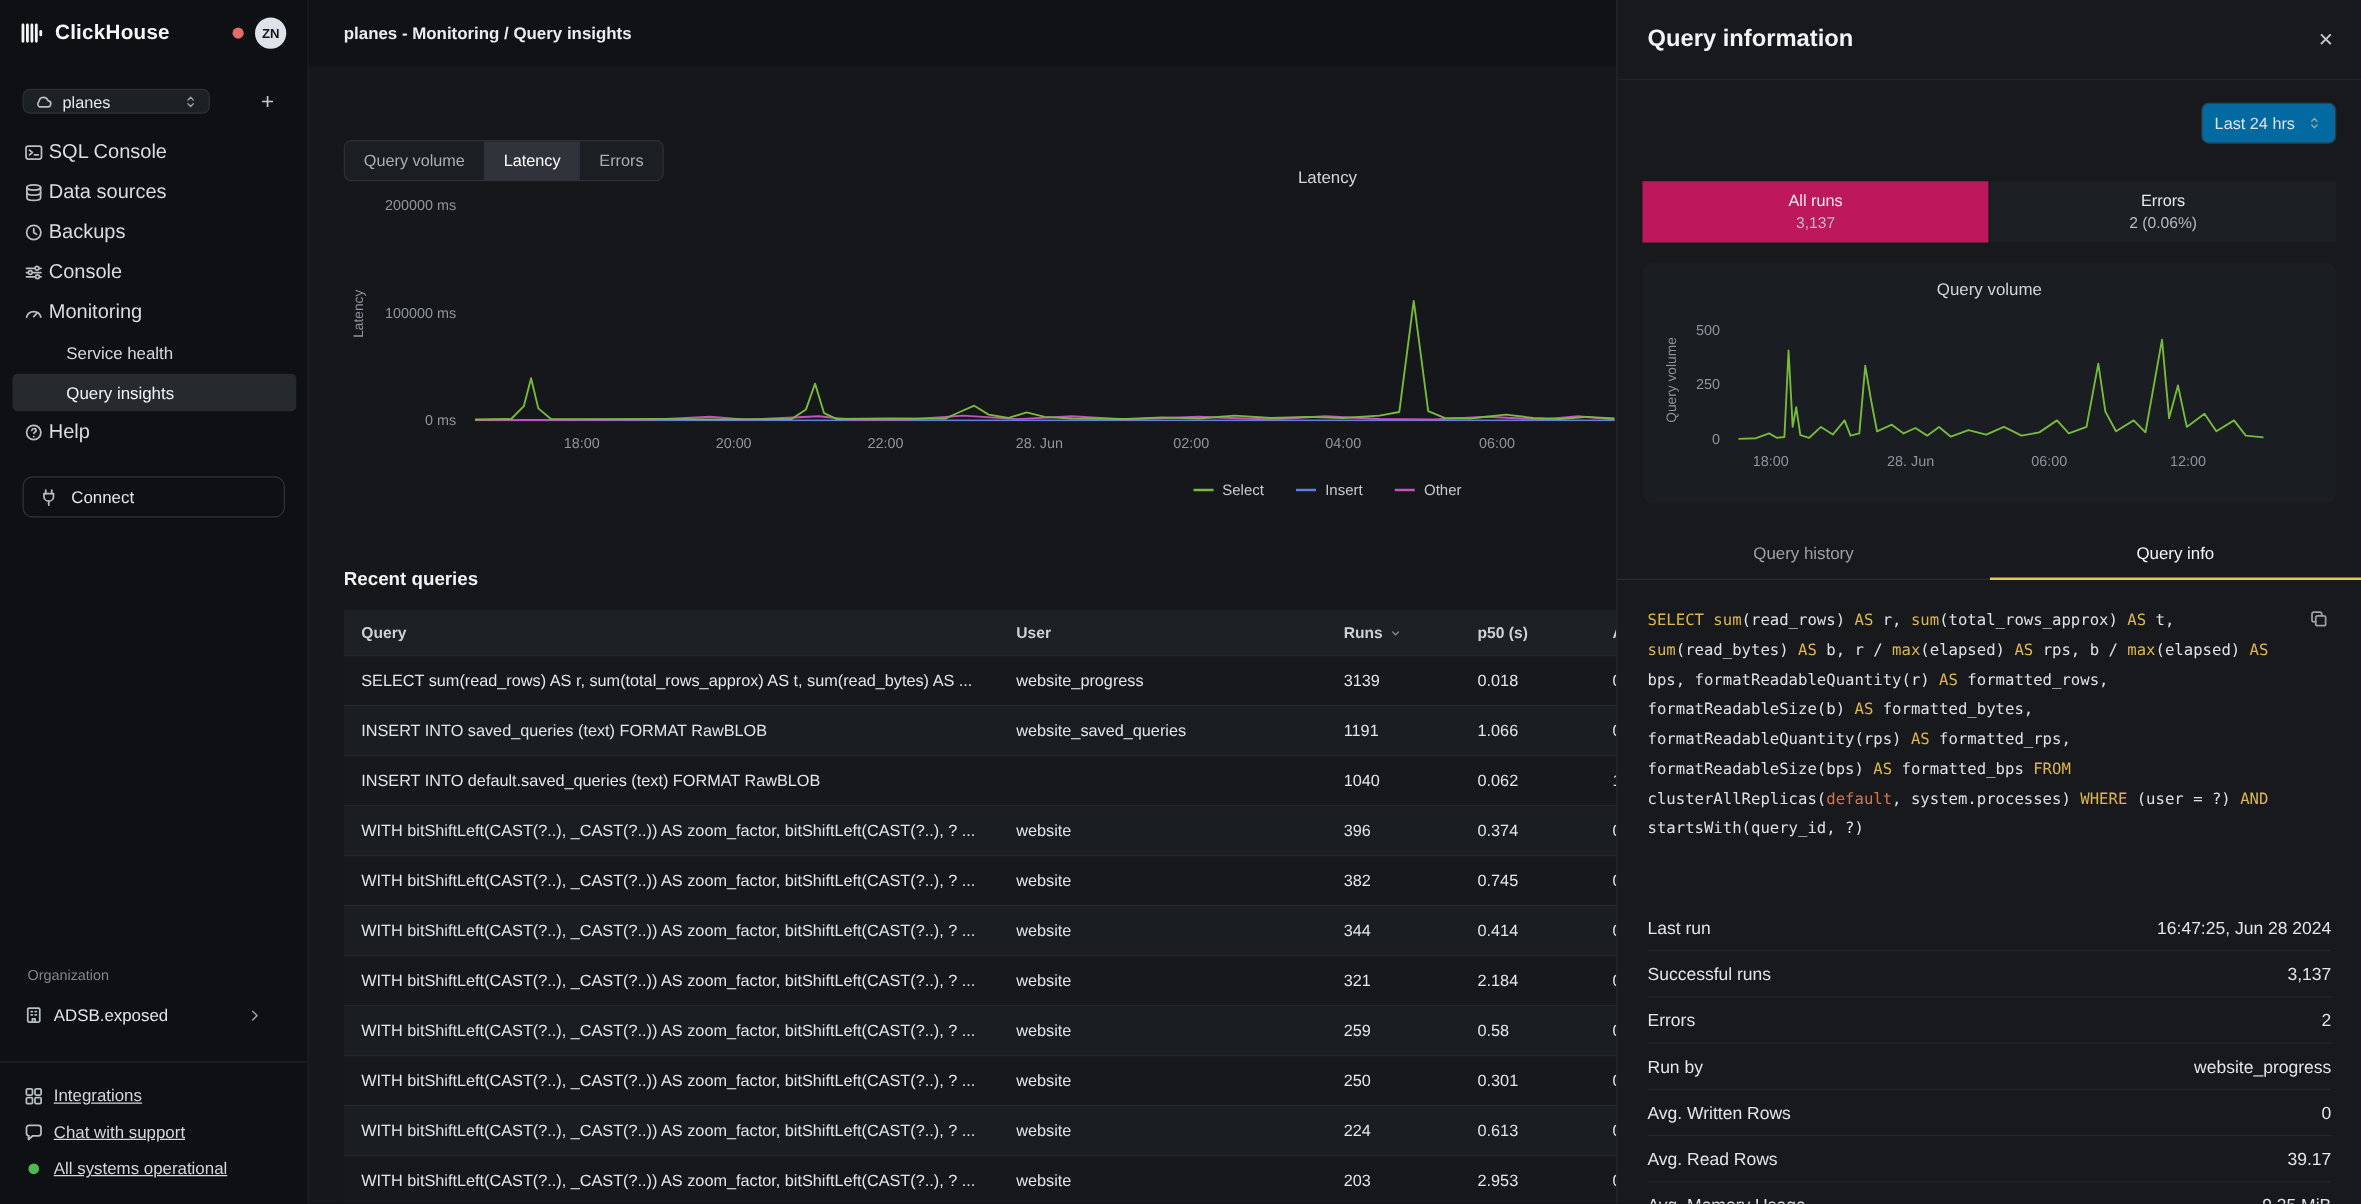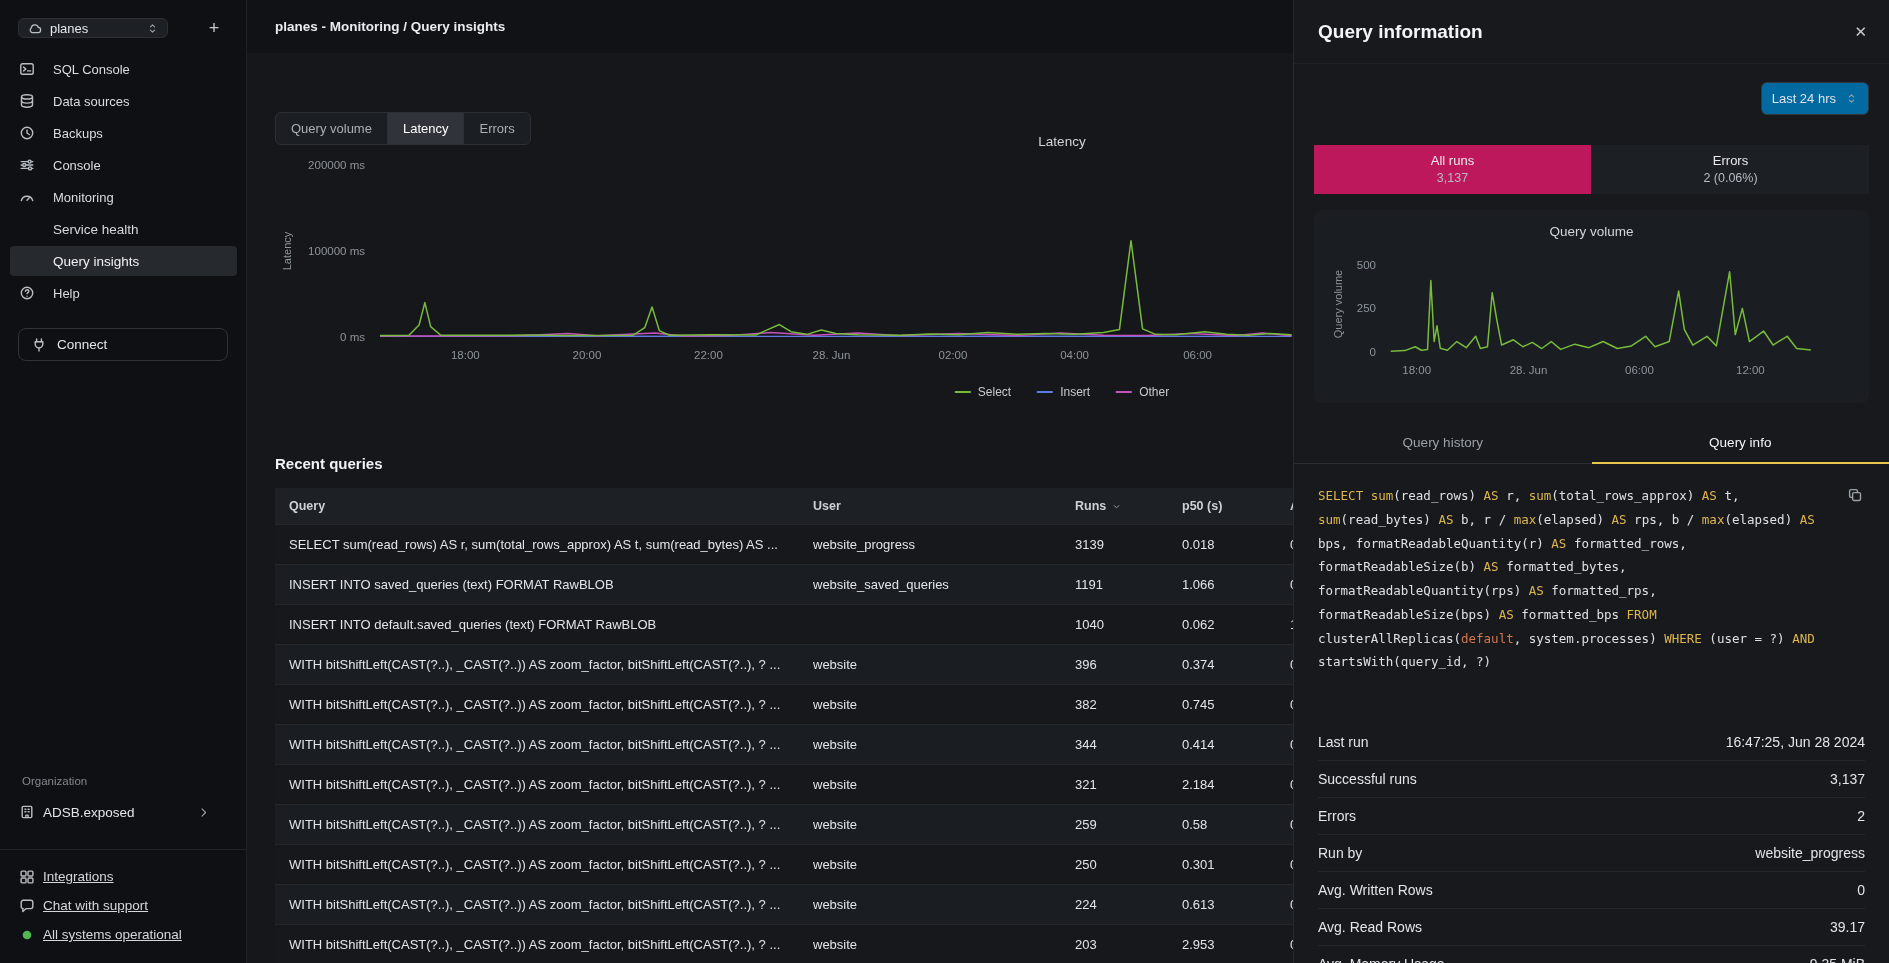--- a/index.html
+++ b/index.html
@@ -24,22 +24,22 @@
             font-size:10.5px; font-weight:700; display:flex; align-items:center; justify-content:center; }
   .service-row { display:flex; align-items:center; margin:14px 18px 0; flex:none; }
   .service-selector { display:flex; align-items:center; gap:8px; width:150px; height:20px;
             background:#1d2125; border:1px solid #2c3036; border-radius:6px; padding:0 8px;
             color:#e6e9ec; font-size:13px; cursor:pointer; }
   .service-selector .svc-ic { width:15px; height:15px; color:#b9bec5; flex:none; }
   .service-selector .ud { width:13px; height:13px; color:#9aa1a8; margin-left:auto; flex:none; }
   .add-service { margin-left:auto; width:28px; height:28px; background:none; border:none; color:#c6cad0;
             font-size:18px; line-height:28px; text-align:center; cursor:pointer; font-family:inherit; }
   #sidebar-nav { margin-top:12px; flex:none; }
-  .nav-item { display:flex; align-items:center; gap:18px; height:30px; margin:0 9px 2px 10px;
-            padding-left:9px; border-radius:4px; color:#d9dce0; font-size:13px; cursor:pointer; }
+  .nav-item { display:flex; align-items:center; gap:4px; height:30px; margin:0 9px 2px 10px;
+            padding-left:9px; border-radius:4px; color:#d9dce0; font-size:16px; cursor:pointer; }
   .nav-icon { width:16px; height:16px; color:#b9bec5; flex:none; }
   .nav-child { display:flex; align-items:center; height:30px; margin:0 9px 2px 10px; padding-left:43px;
             border-radius:4px; color:#d5d9dd; font-size:13.5px; cursor:pointer; }
   .nav-child.active { background:#26292e; color:#f0f2f4; }
   .connect-btn { display:flex; align-items:center; gap:10px; margin:18px 18px 0; height:33px;
             padding-left:12px; background:none; border:1px solid #2f3339; border-radius:8px;
             color:#e2e5e9; font-size:13.5px; font-family:inherit; cursor:pointer; flex:none; }
   .org-section { margin-top:auto; padding-bottom:14px; }
   .org-label { padding-left:22px; font-size:11.5px; color:#82878e; margin-bottom:10px; }
   .org-row { display:flex; align-items:center; gap:8px; padding:0 36px 0 19px; height:30px;
@@ -134,20 +134,28 @@
             border-bottom:1px solid #23262b; font-size:14px; }
   .detail-label { color:#e2e5e9; }
   .detail-value { color:#e2e5e9; }
 </style>
 </head>
 <body>
 
 <div class="app">
 
   <aside class="sidebar">
+    <div class="logo-row">
+      <svg class="ic logo-glyph" viewBox="0 0 16 16">
+        <path d="M2 2.5v11M5 2.5v11M8 2.5v11M11 2.5v11M14 6.8v2.4" stroke-width="1.9"></path>
+      </svg>
+      <span class="logo-text">ClickHouse</span>
+      <span class="notif-dot"></span>
+      <span class="avatar">ZN</span>
+    </div>
 
     <div class="service-row">
       <button class="service-selector">
         <svg class="ic svc-ic" viewBox="0 0 16 16">
           <path d="M5 12.3h6.6a2.7 2.7 0 0 0 .5-5.4 3.9 3.9 0 0 0-7.6.6A2.9 2.9 0 0 0 5 12.3z"></path>
         </svg>
         <span>planes</span>
         <svg class="ic ud" viewBox="0 0 16 16">
           <path d="M5.4 6.1L8 3.5l2.6 2.6"></path>
             <path d="M5.4 9.9L8 12.5l2.6-2.6"></path>

